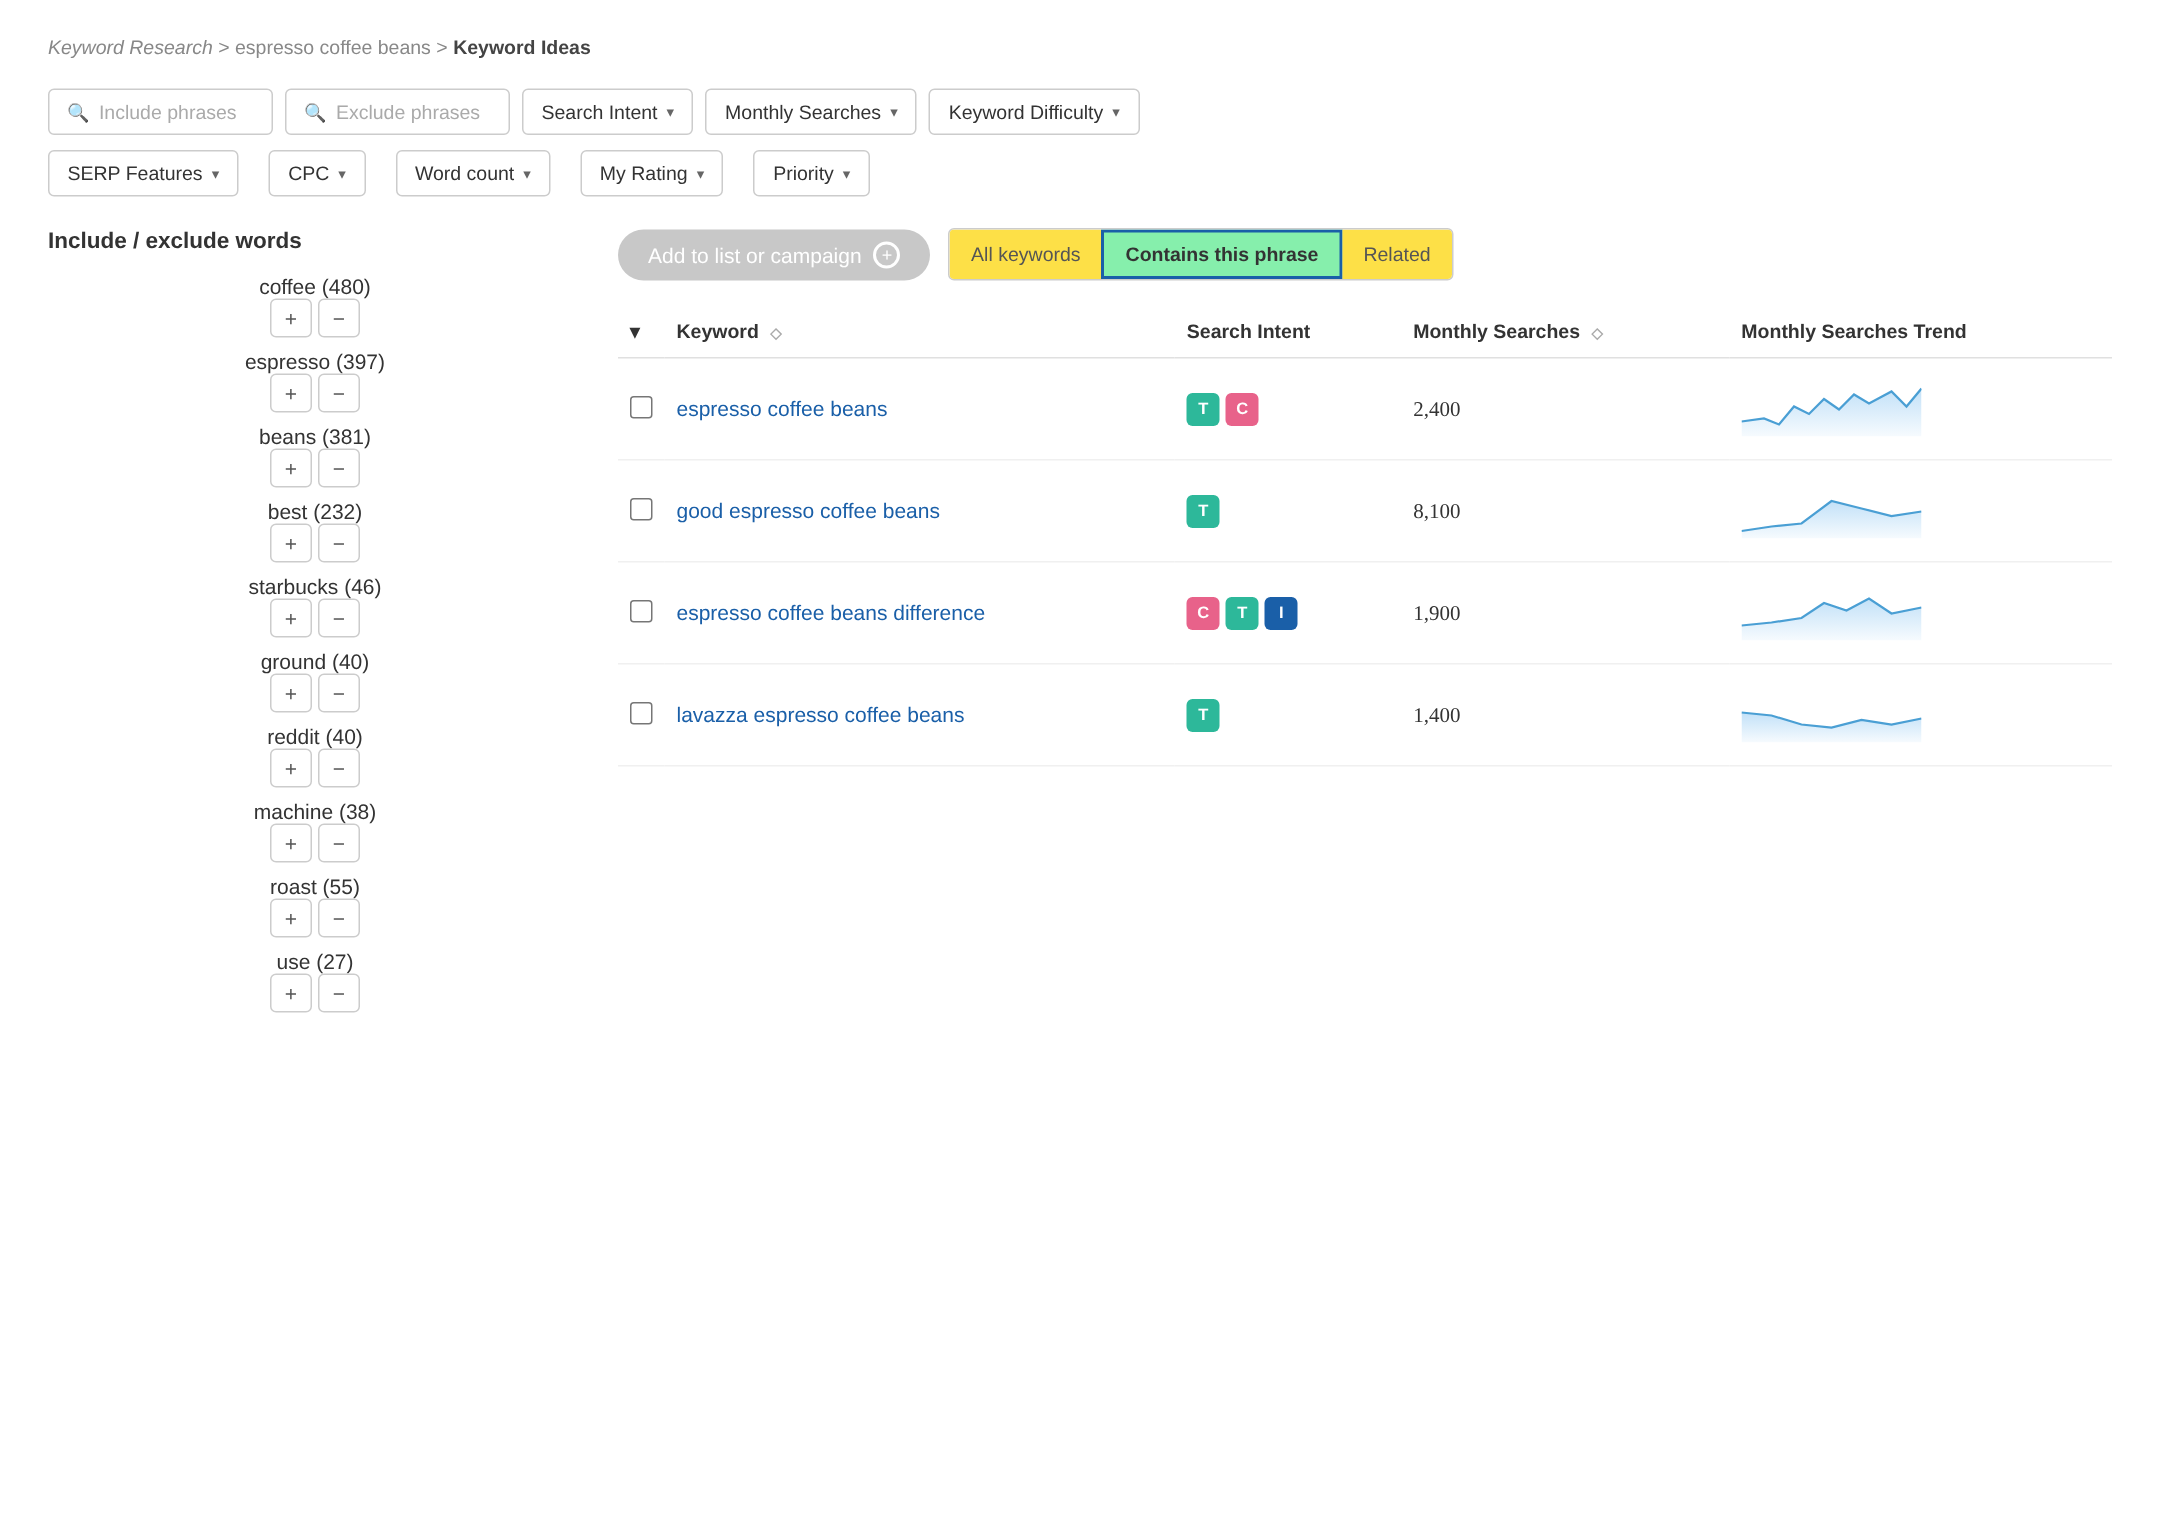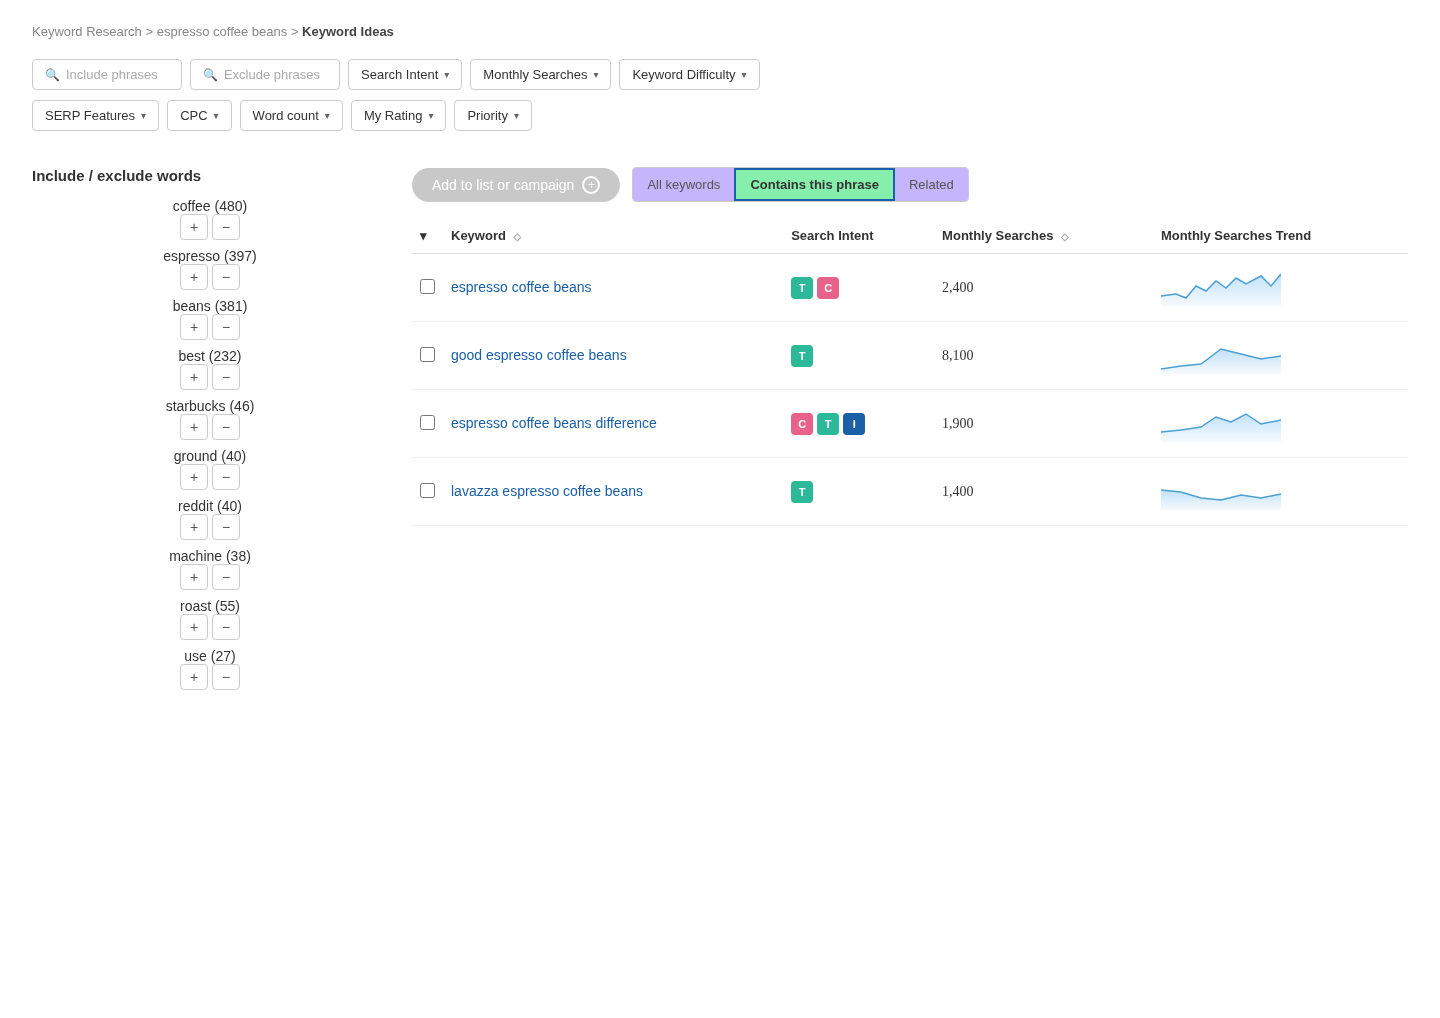--- a/index.html
+++ b/index.html
@@ -21,21 +21,21 @@
     .filter-btn {
       display: flex; align-items: center; gap: 6px;
       border: 1px solid #ccc; border-radius: 4px;
       padding: 7px 12px; background: #fff; cursor: pointer;
       font-size: 13px; color: #333; white-space: nowrap;
     }
     .filter-btn.search-input { min-width: 150px; color: #aaa; }
     .filter-btn .caret { font-size: 10px; color: #666; }
     .search-icon { color: #aaa; font-size: 12px; }
 
-    .filters-row2 { display: flex; flex-wrap: wrap; gap: 8px; margin-bottom: 36px; }
+    .filters-row2 { display: flex; flex-wrap: wrap; gap: 20px; margin-bottom: 21px; }
 
     .main-content { display: flex; gap: 0; }
 
     .sidebar { width: 380px; min-width: 300px; flex-shrink: 0; padding-right: 24px; }
     .sidebar-title { font-weight: bold; font-size: 15px; margin-bottom: 14px; }
 
     .word-item { display: flex; align-items: center; justify-content: space-between; margin-bottom: 8px; flex-direction: column; }
     .word-label { font-size: 14px; color: #333; }
     .word-btns { display: flex; gap: 4px; }
     .word-btn {
@@ -47,21 +47,21 @@
     .table-area { flex: 1; min-width: 0; }
 
     .table-toolbar { display: flex; align-items: center; gap: 12px; margin-bottom: 16px; }
     .add-btn {
       background: #c8c8c8; color: #fff; border: none; border-radius: 20px;
       padding: 8px 20px; font-size: 14px; cursor: pointer; display: flex; align-items: center; gap: 8px;
     }
     .add-btn .plus-circle { width: 18px; height: 18px; border: 2px solid #fff; border-radius: 50%; display: flex; align-items: center; justify-content: center; font-size: 12px; }
 
     .keyword-tabs { display: flex; border: 1px solid #ccc; border-radius: 4px; overflow: hidden; }
-    .kw-tab { padding: 7px 14px; font-size: 13px; cursor: pointer; background: #c4b5fd; color: #555; border: none; }
+    .kw-tab { padding: 7px 14px; font-size: 13px; cursor: pointer; background: #fde047; color: #555; border: none; }
     .kw-tab.active { background: #86efac; font-weight: bold; color: #333; border: 2px solid #1a5fa8; }
 
     table { width: 100%; border-collapse: collapse; }
     thead tr { border-bottom: 1px solid #e0e0e0; }
     thead th { text-align: left; padding: 10px 8px; font-size: 13px; font-weight: bold; color: #333; white-space: nowrap; }
     thead th .sort-icon { color: #aaa; font-size: 10px; margin-left: 4px; }
 
     tbody tr { border-bottom: 1px solid #f0f0f0; }
     tbody td { padding: 12px 8px; vertical-align: middle; }
 
@@ -86,21 +86,21 @@
 
     .dropdown-arrow { font-size: 9px; }
   </style>
 </head>
 <body>
 
 <div class="page-container">
 
 
   <div class="breadcrumb">
-    <span style="cursor:pointer;">Keyword Research</span>
+    <span style="cursor:pointer;font-style:italic;">Keyword Research</span>
     <span> &gt; </span>
     <span style="cursor:pointer;">espresso coffee beans</span>
     <span> &gt; </span>
     <span class="bold">Keyword Ideas</span>
   </div>
 
 
   <div class="filters-row">
     <button class="filter-btn search-input">
       <span class="search-icon">🔍</span>

